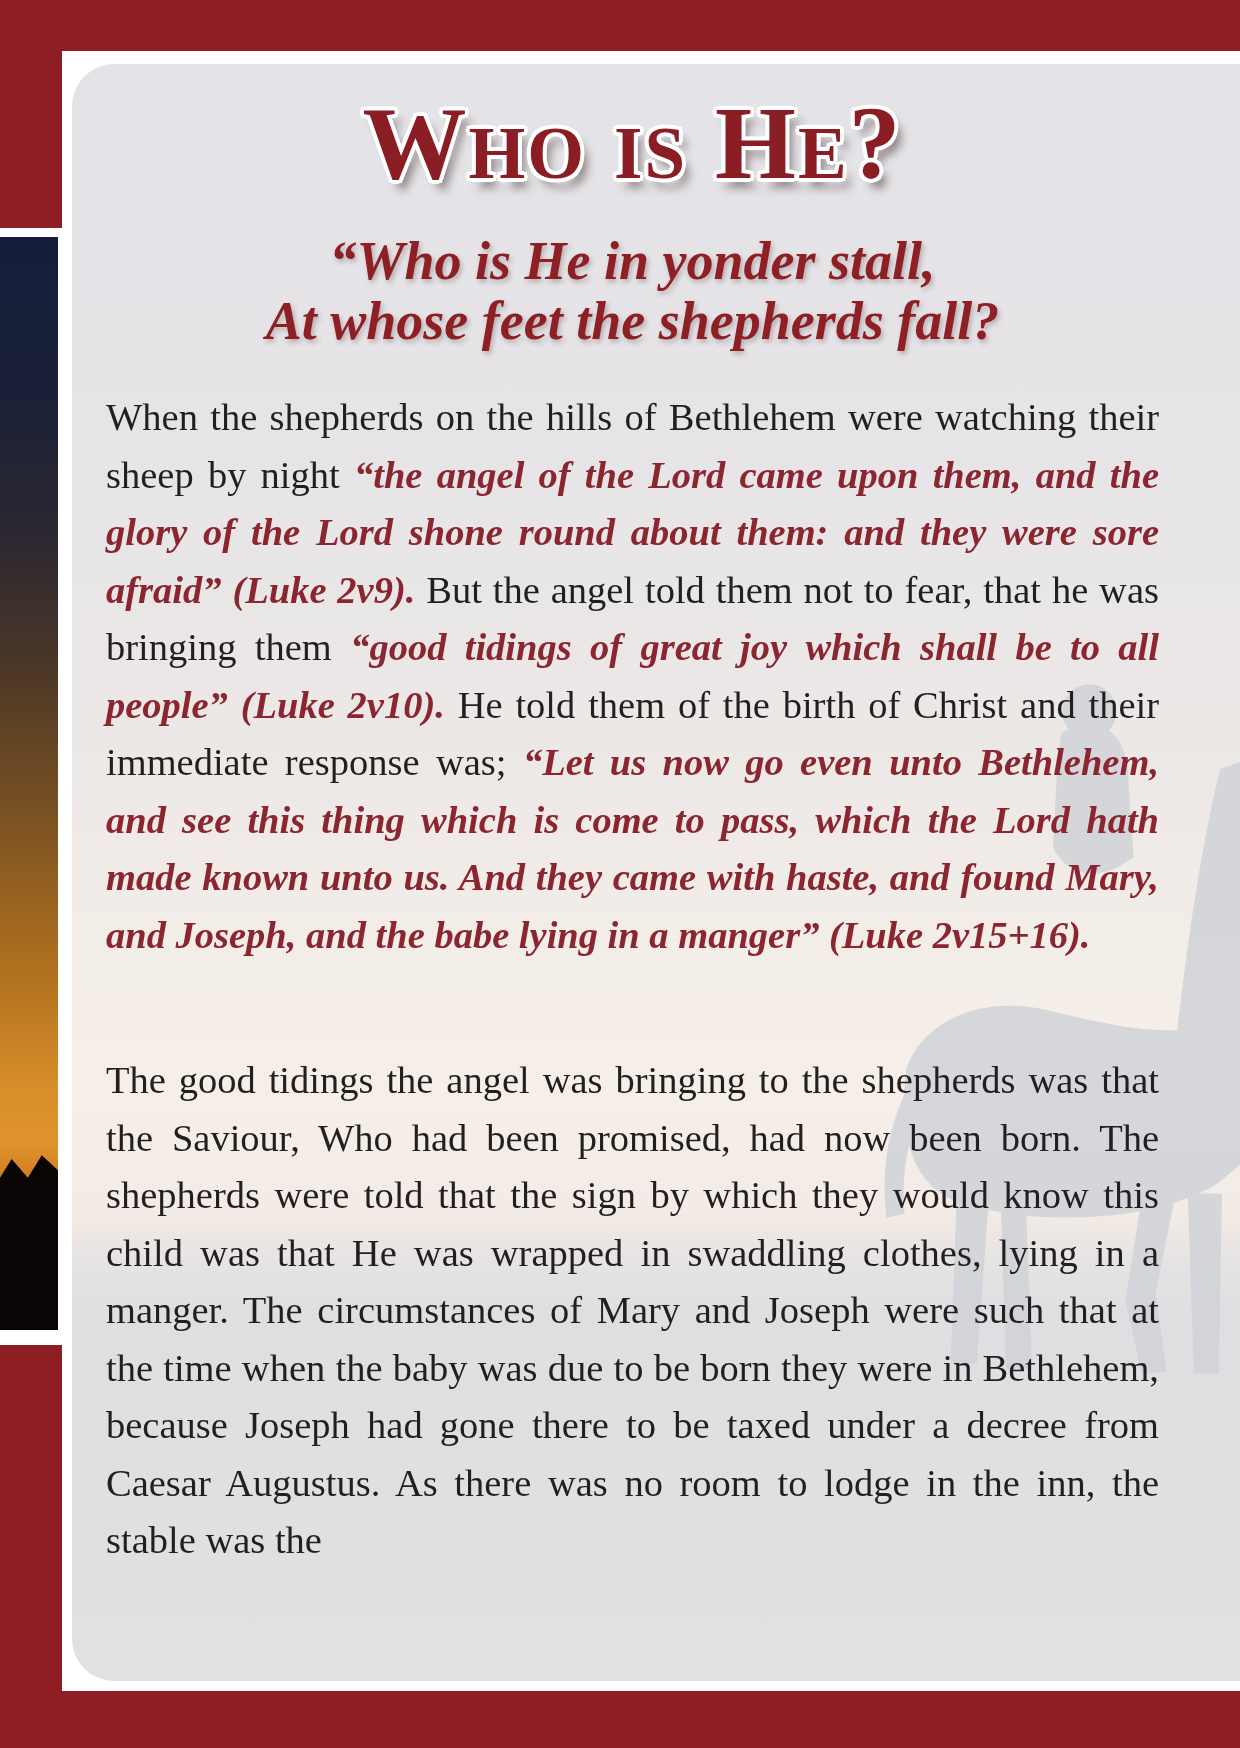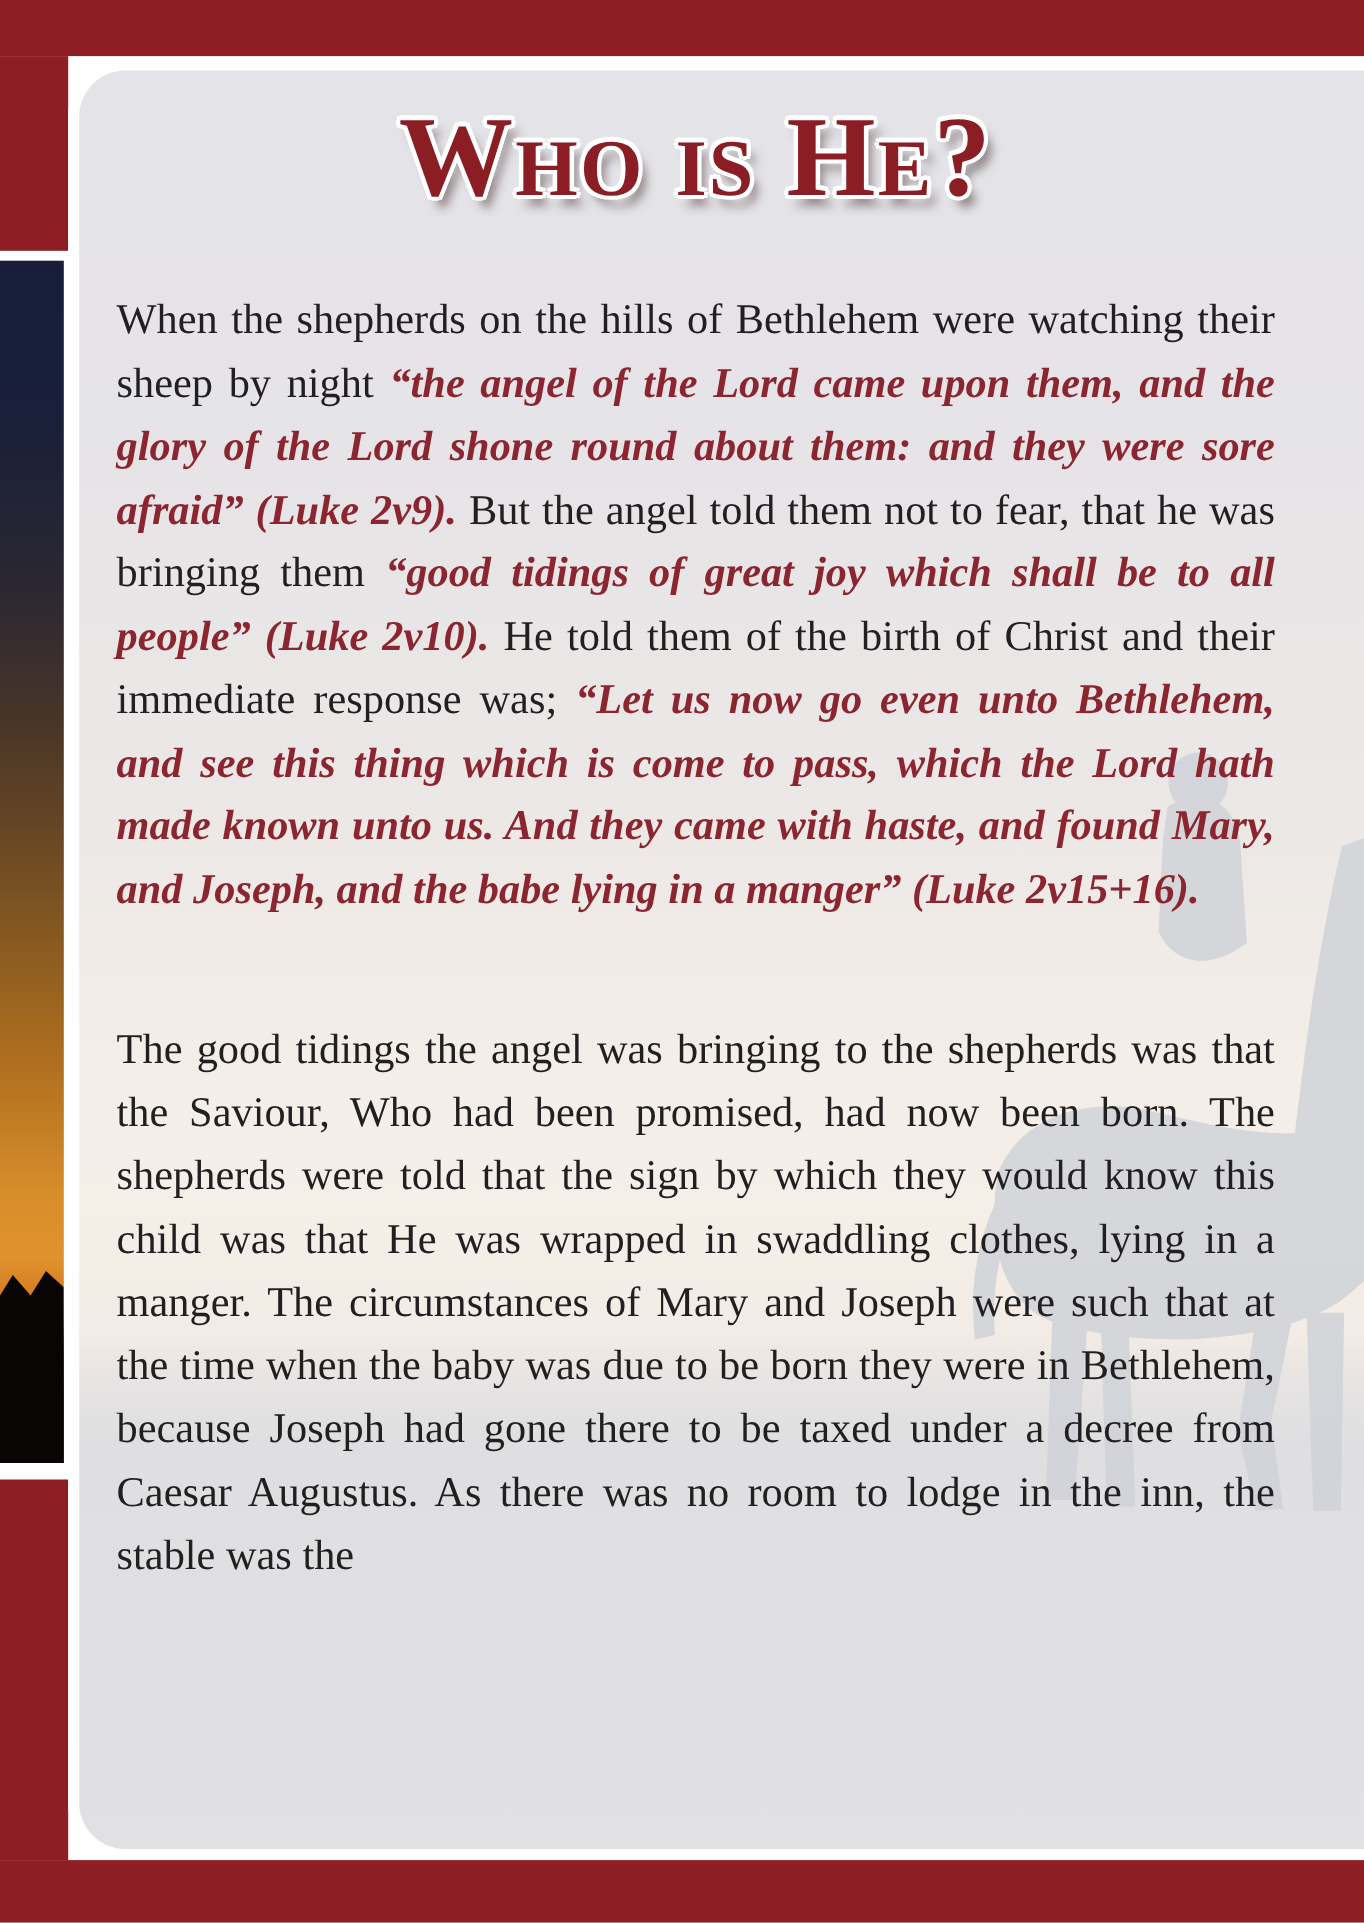--- a/index.html
+++ b/index.html
@@ -97,21 +97,21 @@
     color:#8e2025;
     text-shadow:2px 3px 5px rgba(90,70,70,.35);
   }
   .body-copy p{
     margin:0;
     font-size:38.5px;line-height:57.5px;
     text-align:justify;
     color:#221f21;
     hyphens:none;
   }
-  .body-copy p.para-1{margin-top:66px;}
+  .body-copy p.para-1{margin-top:38px;}
   .body-copy p.para-2{margin-top:88px;}
   .body-copy .quote{
     font-style:italic;font-weight:bold;color:#8b2630;
   }
 </style>
 </head>
 <body>
 
 <div class="page">
 
@@ -144,20 +144,24 @@
           <path d="M212 606 L217 768 L243 768 L237 608 Z"></path>
 
           <path d="M352 600 L336 700 L352 772 L377 770 L366 692 L384 604 Z"></path>
           <path d="M398 594 L404 772 L429 772 L432 594 Z"></path>
         </g>
       </svg>
 
       <div class="card-content">
         <h1 class="main-title">Who is He?</h1>
 
+        <div class="subtitle">
+          <div>“Who is He in yonder stall,</div>
+          <div>At whose feet the shepherds fall?</div>
+        </div>
 
         <div class="body-copy">
             <p class="para-1"><span class="normal">When the shepherds on the hills of Bethlehem were watching their sheep by night </span><span class="quote">“the angel of the Lord came upon them, and the glory of the Lord shone round about them: and they were sore afraid” (Luke 2v9).</span><span class="normal"> But the angel told them not to fear, that he was bringing them </span><span class="quote">“good tidings of great joy which shall be to all people” (Luke 2v10).</span><span class="normal"> He told them of the birth of Christ and their immediate response was; </span><span class="quote">“Let us now go even unto Bethlehem, and see this thing which is come to pass, which the Lord hath made known unto us. And they came with haste, and found Mary, and Joseph, and the babe lying in a manger” (Luke 2v15+16).</span></p>
             <p class="para-2"><span class="normal">The good tidings the angel was bringing to the shepherds was that the Saviour, Who had been promised, had now been born. The shepherds were told that the sign by which they would know this child was that He was wrapped in swaddling clothes, lying in a manger. The circumstances of Mary and Joseph were such that at the time when the baby was due to be born they were in Bethlehem, because Joseph had gone there to be taxed under a decree from Caesar Augustus. As there was no room to lodge in the inn, the stable was the</span></p>
           </div>
       </div>
 
     </div>
   </div>
 

